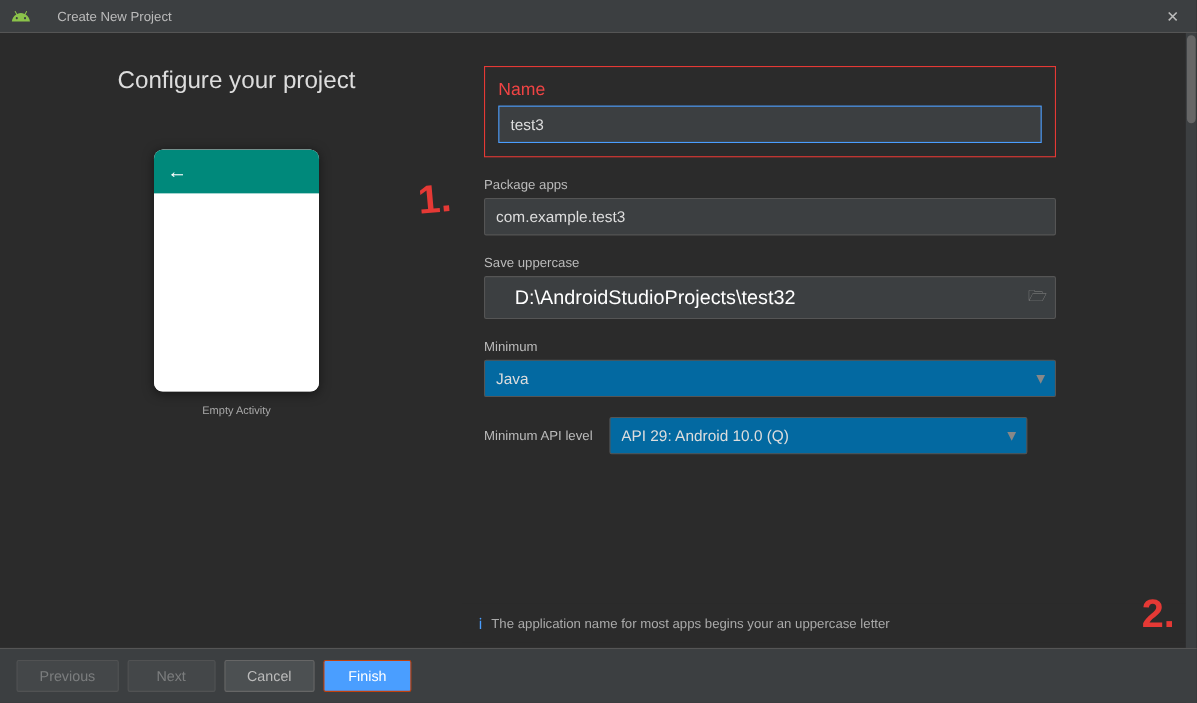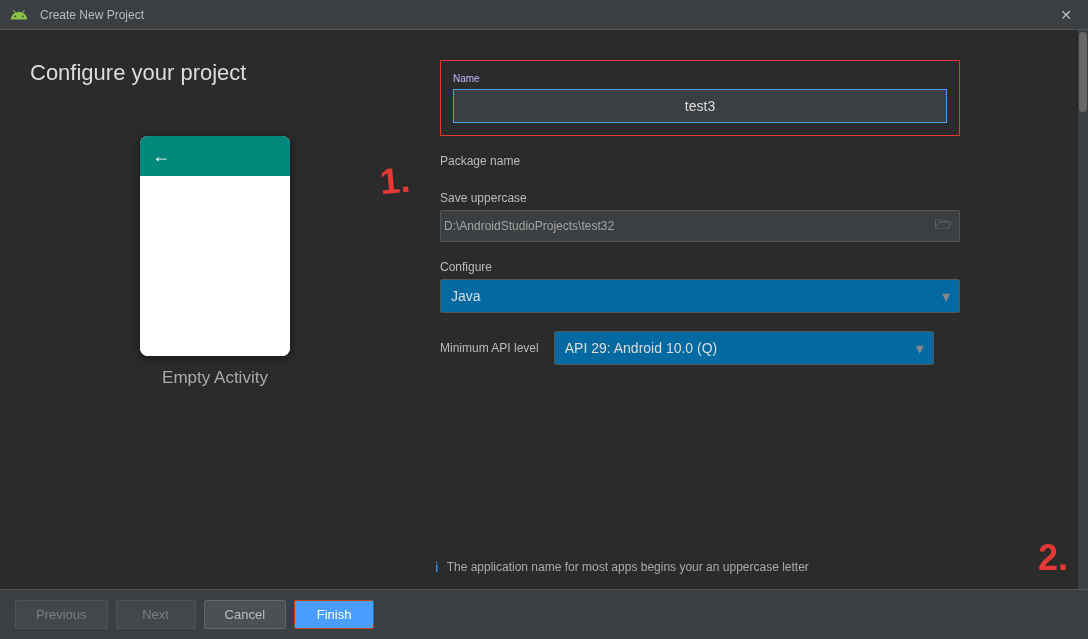--- a/index.html
+++ b/index.html
@@ -19,21 +19,21 @@
       height: 30px;
       display: flex;
       align-items: center;
       padding: 0 10px;
       justify-content: space-between;
       border-bottom: 1px solid #555;
     }
     .title-bar-left {
       display: flex;
       align-items: center;
-      gap: 12px;
+      gap: 24px;
       text-align: right;
     }
     .android-logo {
       width: 18px;
       height: 18px;
     }
     .title-text {
       font-size: 12px;
       color: #bbb;
     }
@@ -50,20 +50,21 @@
       height: calc(639px - 30px);
       position: relative;
     }
 
     
     .left-panel {
       width: 420px;
       padding: 30px 20px 20px 30px;
       display: flex;
       flex-direction: column;
+      align-items: center;
     }
 
     .page-title {
       font-size: 22px;
       color: #ddd;
       font-weight: 400;
       margin-bottom: 30px;
     }
 
     .phone-preview-container {
@@ -98,21 +99,21 @@
       font-size: 18px;
     }
 
     .phone-body {
       flex: 1;
       background: #fff;
     }
 
     .activity-label {
       color: #aaa;
-      font-size: 17px;
+      font-size: 10px;
       margin-top: 12px;
       text-align: center;
     }
 
     
     .step-annotation-1 {
       position: absolute;
       left: 380px;
       top: 130px;
       color: #e53935;
@@ -167,23 +168,23 @@
 
     .form-input-wrapper {
       position: relative;
       max-width: 520px;
     }
 
     .form-input-with-icon {
       width: 100%;
       background: #3c3f41;
       border: 1px solid #555;
-      color: #a3a3a3;
-      padding: 8px 35px 8px 3px;
-      font-size: 12px;
+      color: #ffffff;
+      padding: 8px 35px 8px 27px;
+      font-size: 18px;
       outline: none;
       border-radius: 2px;
     }
 
     .folder-icon {
       position: absolute;
       right: 8px;
       top: 50%;
       transform: translateY(-50%);
       color: #888;
@@ -220,35 +221,34 @@
 
     
     .name-field-container {
       border: 1px solid #e53935;
       padding: 12px;
       margin-bottom: 18px;
       max-width: 520px;
     }
 
     .name-field-label {
-      font-size: 10px;
-      color: #c4b5fd;
+      font-size: 16px;
+      color: #ef4444;
       margin-bottom: 5px;
       display: block;
     }
 
     .name-field-input {
       width: 100%;
       background: #3c3f41;
       border: 1px solid #4a9eff;
       color: #ddd;
       padding: 8px 10px;
       font-size: 14px;
       outline: none;
-      text-align: center;
     }
 
     .min-api-row {
       display: flex;
       align-items: center;
       gap: 15px;
       margin-bottom: 18px;
     }
 
     .min-api-label {
@@ -376,33 +376,34 @@
   <div class="right-panel">
 
     <div class="name-field-container">
       <label class="name-field-label">
         <span>Name</span>
       </label>
       <input class="name-field-input" type="text" value="test3" style="">
     </div>
 
     <div class="form-group">
-      <label class="form-label">Package name</label>
+      <label class="form-label">Package apps</label>
+      <input class="form-input" type="text" value="com.example.test3" style="max-width: 520px;">
     </div>
 
     <div class="form-group">
       <label class="form-label">Save uppercase</label>
       <div class="form-input-wrapper">
         <input class="form-input-with-icon" type="text" value="D:\AndroidStudioProjects\test32" style="">
         <span class="folder-icon">🗁</span>
       </div>
     </div>
 
     <div class="form-group">
-      <label class="form-label">Configure</label>
+      <label class="form-label">Minimum</label>
       <div class="form-select-wrapper">
         <select class="form-select">
           <option>Java</option>
           <option>Kotlin</option>
         </select>
         <span class="select-arrow">▾</span>
       </div>
     </div>
 
     <div class="min-api-row">

